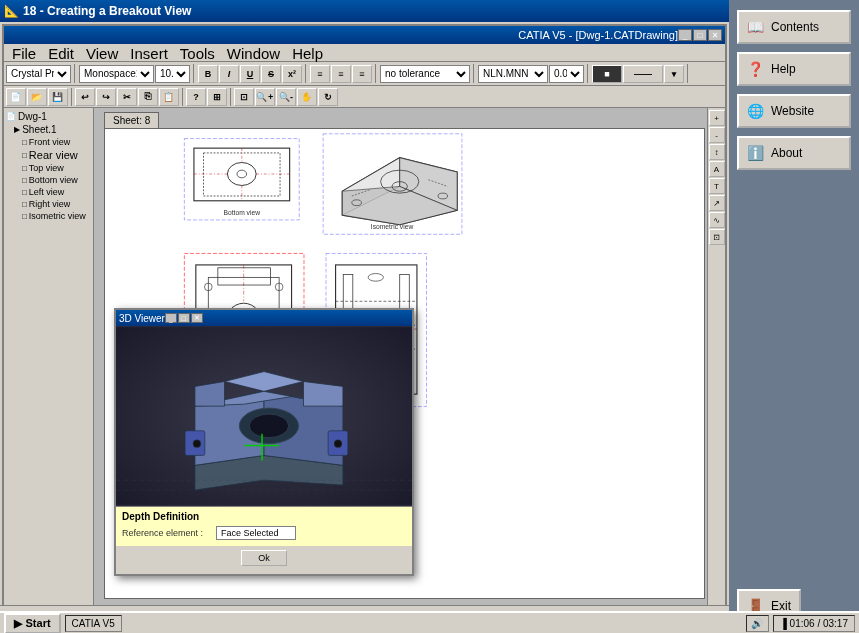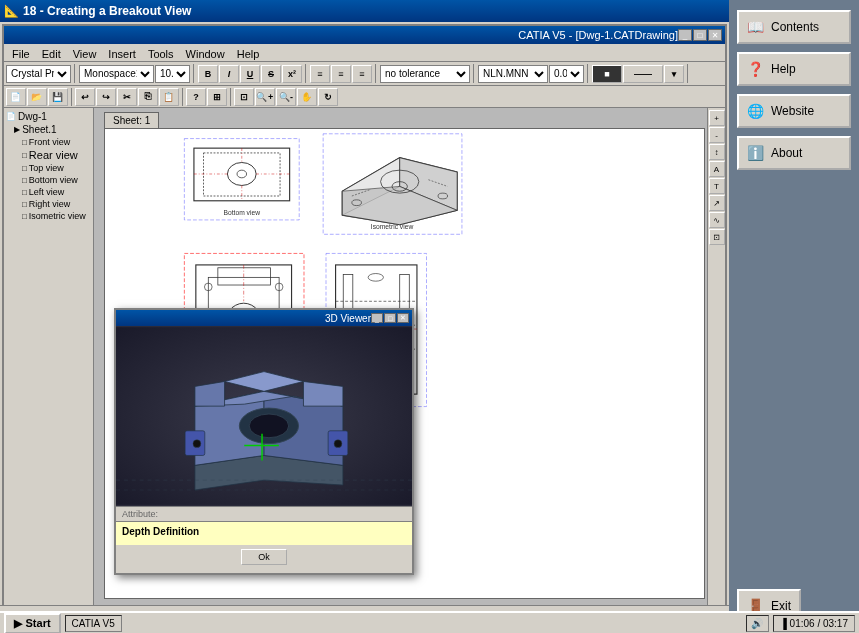--- a/index.html
+++ b/index.html
@@ -98,24 +98,24 @@
       font-size: 8px;
       display: flex; align-items: center; justify-content: center;
       cursor: pointer;
     }
 
     
     #menu-bar {
       background: #d4d0c8;
       height: 18px;
       display: flex;
-      align-items: flex-end;
+      align-items: flex-start;
       padding: 0 2px;
       border-bottom: 1px solid #808080;
-      font-size: 11px;
+      font-size: 15px;
     }
     .menu-item {
       padding: 1px 6px;
       cursor: pointer;
       color: #000;
     }
 
     
     #toolbar-area {
       background: #d4d0c8;
@@ -215,21 +215,21 @@
       border: 2px solid #808080;
       z-index: 10;
       box-shadow: 3px 3px 8px rgba(0,0,0,0.5);
     }
     #viewer-3d-title {
       background: linear-gradient(to bottom, #0054a6, #003580);
       color: white;
       height: 16px;
       display: flex;
       align-items: center;
-      justify-content: flex-end;
+      justify-content: flex-start;
       padding: 0 3px;
       font-size: 10px;
       cursor: move;
     }
     #viewer-3d-controls { display: flex; gap: 1px; }
     .viewer-btn {
       width: 12px; height: 10px;
       background: #c0c0c0;
       border: 1px solid #666;
       font-size: 7px;
@@ -563,21 +563,21 @@
         </div>
         <div class="tree-item tree-indent2">
           <span class="tree-icon">□</span>
           <span style="font-size:9px;">Isometric view</span>
         </div>
       </div>
 
       <div id="drawing-area">
 
         <div id="sheet-tab">
-          <span>Sheet: 1</span>
+          <span>Sheet: 8</span>
         </div>
 
         <div id="drawing-canvas">
           
           <svg width="100%" height="100%" viewBox="0 0 520 490" xmlns="http://www.w3.org/2000/svg">
 
             <g transform="translate(30, 10)">
               <rect x="0" y="0" width="120" height="85" fill="none" stroke="#5555ff" stroke-width="0.5" stroke-dasharray="4,2"></rect>
 
               <rect x="10" y="10" width="100" height="55" fill="none" stroke="#333" stroke-width="1.2"></rect>
@@ -734,26 +734,27 @@
               <circle cx="225" cy="118" r="4" fill="#111" stroke="#334455" stroke-width="0.5"></circle>
 
               <line x1="130" y1="120" x2="165" y2="120" stroke="#00cc00" stroke-width="1.5"></line>
               <line x1="148" y1="108" x2="148" y2="135" stroke="#00cc00" stroke-width="1.5"></line>
 
               <line x1="0" y1="155" x2="300" y2="155" stroke="#334455" stroke-width="0.4" stroke-dasharray="4,4"></line>
               <line x1="0" y1="165" x2="300" y2="165" stroke="#334455" stroke-width="0.3" stroke-dasharray="4,4"></line>
             </svg>
           </div>
 
-          <div style="background:#d4d0c8; padding:2px 6px; font-size:9px; border-top:1px solid #808080;">
-            <span style="color:#666;">Attribute:</span>
-          </div>
 
           <div id="viewer-3d-info">
             <div style="font-size:10px; font-weight:bold; margin-bottom:4px;">Depth Definition</div>
+            <div class="info-row">
+              <span class="info-label" style="font-size:9px; width:90px;">Reference element :</span>
+              <span class="info-value">Face Selected</span>
+            </div>
           </div>
           <div id="viewer-ok-btn">
             <button class="info-btn" style="padding:2px 16px; margin-bottom:4px;">
               <span>Ok</span>
             </button>
           </div>
         </div>
       </div>
     </div>
 

